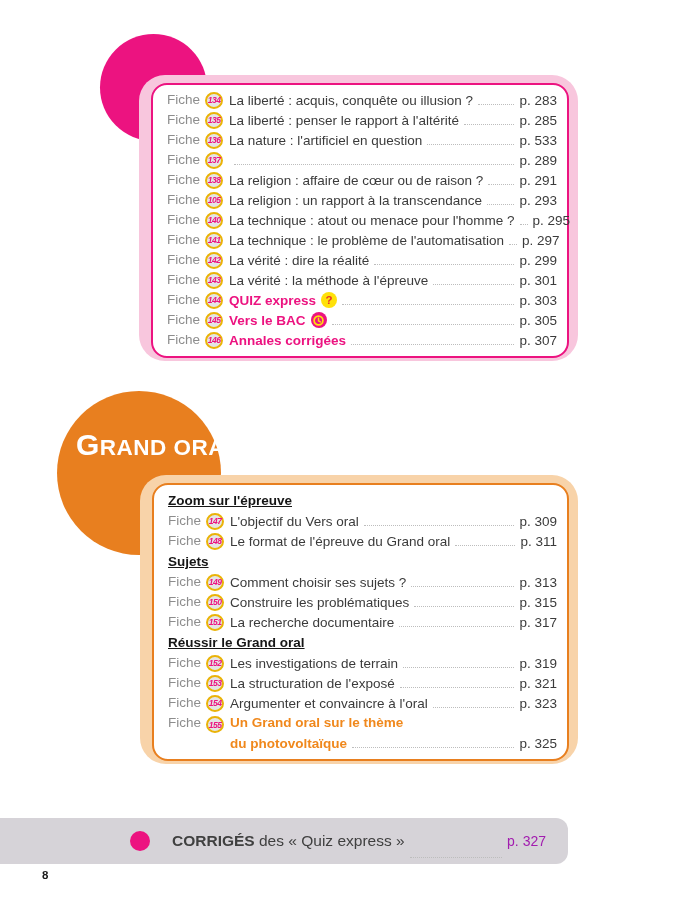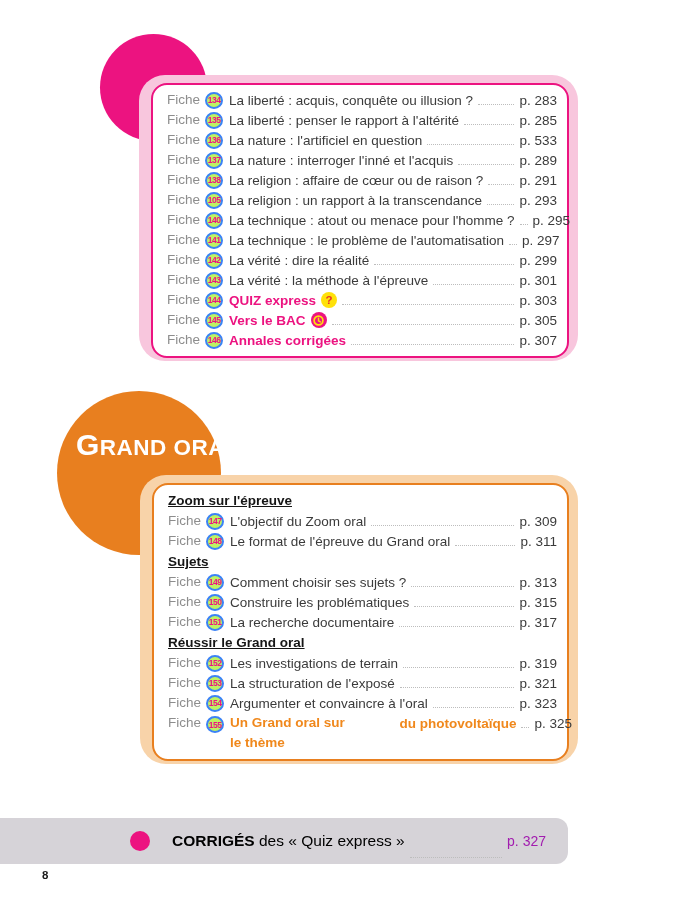--- a/index.html
+++ b/index.html
@@ -22,45 +22,45 @@
   .philo-wrap{left:139px;top:75px;width:439px;background:#f8c6dd;}
   .go-wrap{left:140px;top:475px;width:438px;background:#f8d3a9;}
   .sec-box{background:#ffffff;border-radius:16px;padding:5px 10px 6px 14px;}
   .philo-box{border:2.5px solid #ec1380;}
   .go-box{border:2.5px solid #e87f1f;}
 
   
   .toc-row{display:flex;align-items:center;height:20px;font-size:13.5px;color:#3b3b3b;}
   .toc-row.two-line{height:40px;align-items:flex-start;}
   .fiche-label{color:#8d8d8d;margin-right:5px;flex:none;line-height:20px;}
-  .badge{flex:none;width:14px;height:13px;border:2px solid #3b82f6;border-radius:50%;
+  .badge{flex:none;width:14px;height:13px;border:2px solid #eab308;border-radius:50%;
     display:flex;align-items:center;justify-content:center;
-    color:#ec1380;font-weight:bold;font-size:8.5px;letter-spacing:-0.5px;
-    margin-right:6px;background:#bef264;}
+    color:#ec1380;font-weight:bold;font-style:italic;font-size:8.5px;letter-spacing:-0.5px;
+    margin-right:6px;background:#e5e5e5;}
   .title{white-space:nowrap;flex:none;}
   .t-pink{color:#ec1380;font-weight:bold;}
   .t-orange{color:#f0881c;font-weight:bold;}
   .leader{flex:1 1 auto;border-bottom:1.7px dotted #bdbdbd;margin:0 5px 5px 5px;align-self:flex-end;min-width:8px;}
   .page{flex:none;color:#3b3b3b;}
   .subhead{display:flex;align-items:center;height:21px;font-size:13.5px;font-weight:bold;color:#161616;text-decoration:underline;}
-  .t2col{flex:1 1 auto;display:flex;gap:46px;}
+  .t2col{flex:1 1 auto;display:flex;flex-direction:column;}
   .t2col .l1{height:20px;line-height:20px;}
   .t2col .l2{display:flex;align-items:center;height:20px;}
 
   .icn-q{flex:none;width:16px;height:16px;border-radius:50%;background:#ffe10a;color:#e8362c;
     font-weight:bold;font-size:11.5px;line-height:16px;text-align:center;margin-left:5px;}
   .icn-clock{flex:none;width:16px;height:16px;border-radius:50%;background:#ec1380;margin-left:5px;
     display:flex;align-items:center;justify-content:center;}
   .icn-clock svg{display:block;}
 
   
   .footer-bar{left:0;top:818px;width:568px;height:46px;background:#d6d3d8;border-radius:0 12px 12px 0;
     display:flex;align-items:center;padding:0 22px 0 130px;box-sizing:border-box;z-index:2;}
   .footer-dot{flex:none;width:20px;height:20px;border-radius:50%;background:#ec1380;margin-right:22px;}
-  .footer-text{flex:none;font-size:15.5px;color:#000000;white-space:nowrap;}
+  .footer-text{flex:none;font-size:15.5px;color:#404040;white-space:nowrap;}
   .footer-text .b{font-weight:bold;}
   .footer-bar .leader{margin-bottom:6px;}
   .footer-page{flex:none;font-size:14px;color:#a21caf;}
 
   .page-num{left:42px;top:869px;font-size:11.5px;font-weight:bold;color:#1a1a1a;}
 </style>
 </head>
 <body>
 
 <div class="abs pink-circle"></div>
@@ -86,21 +86,20 @@
       <div class="toc-row">
         <span class="fiche-label">Fiche</span>
         <span class="badge">136</span>
         <span class="title">La nature : l'artificiel en question</span>
         <span class="leader"></span>
         <span class="page">p. 533</span>
       </div>
       <div class="toc-row">
         <span class="fiche-label">Fiche</span>
         <span class="badge">137</span>
-        <span class="title">La nature : interroger l'inné et l'acquis</span>
         <span class="leader"></span>
         <span class="page">p. 289</span>
       </div>
       <div class="toc-row">
         <span class="fiche-label">Fiche</span>
         <span class="badge">138</span>
         <span class="title">La religion : affaire de cœur ou de raison ?</span>
         <span class="leader"></span>
         <span class="page">p. 291</span>
       </div>
@@ -169,21 +168,21 @@
       </div>
     </div>
 </div>
 
 <div class="abs sec-wrap go-wrap">
   <div class="sec-box go-box" id="go-rows">
       <div class="subhead">Zoom sur l'épreuve</div>
       <div class="toc-row">
         <span class="fiche-label">Fiche</span>
         <span class="badge">147</span>
-        <span class="title">L'objectif du Zoom oral</span>
+        <span class="title">L'objectif du Vers oral</span>
         <span class="leader"></span>
         <span class="page">p. 309</span>
       </div>
       <div class="toc-row">
         <span class="fiche-label">Fiche</span>
         <span class="badge">148</span>
         <span class="title">Le format de l'épreuve du Grand oral</span>
         <span class="leader"></span>
         <span class="page">p. 311</span>
       </div>

